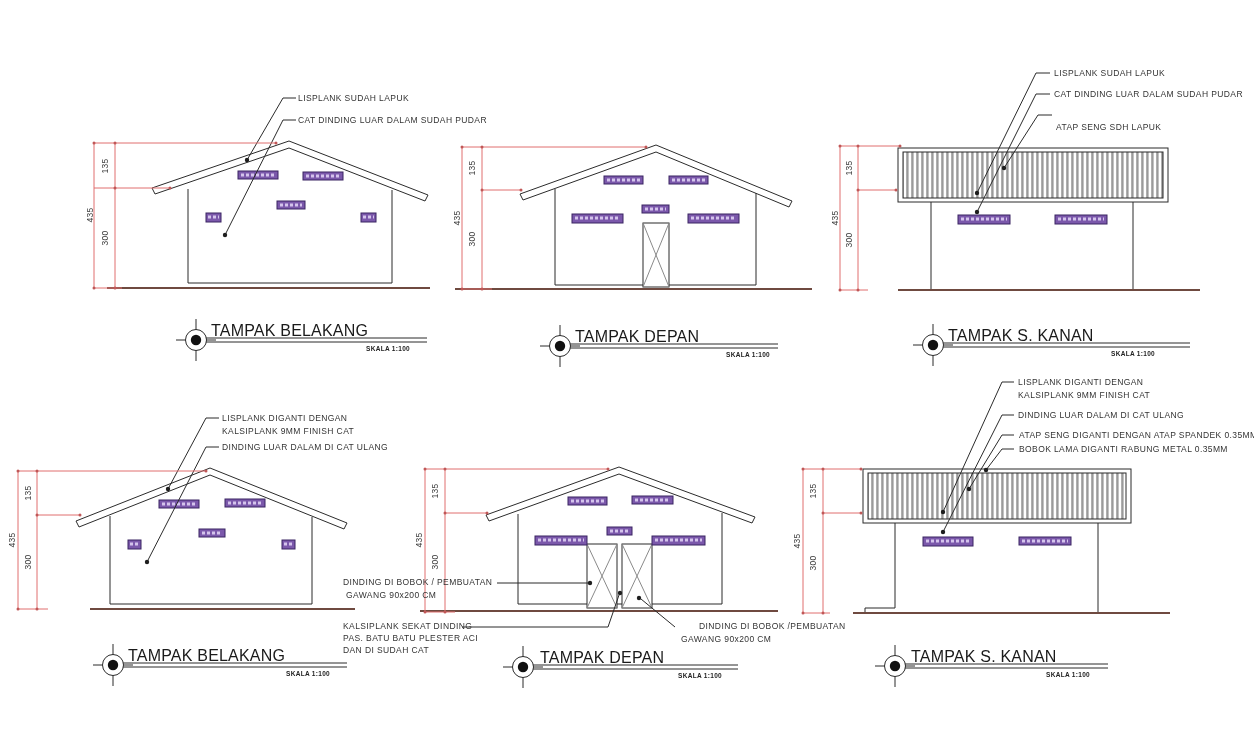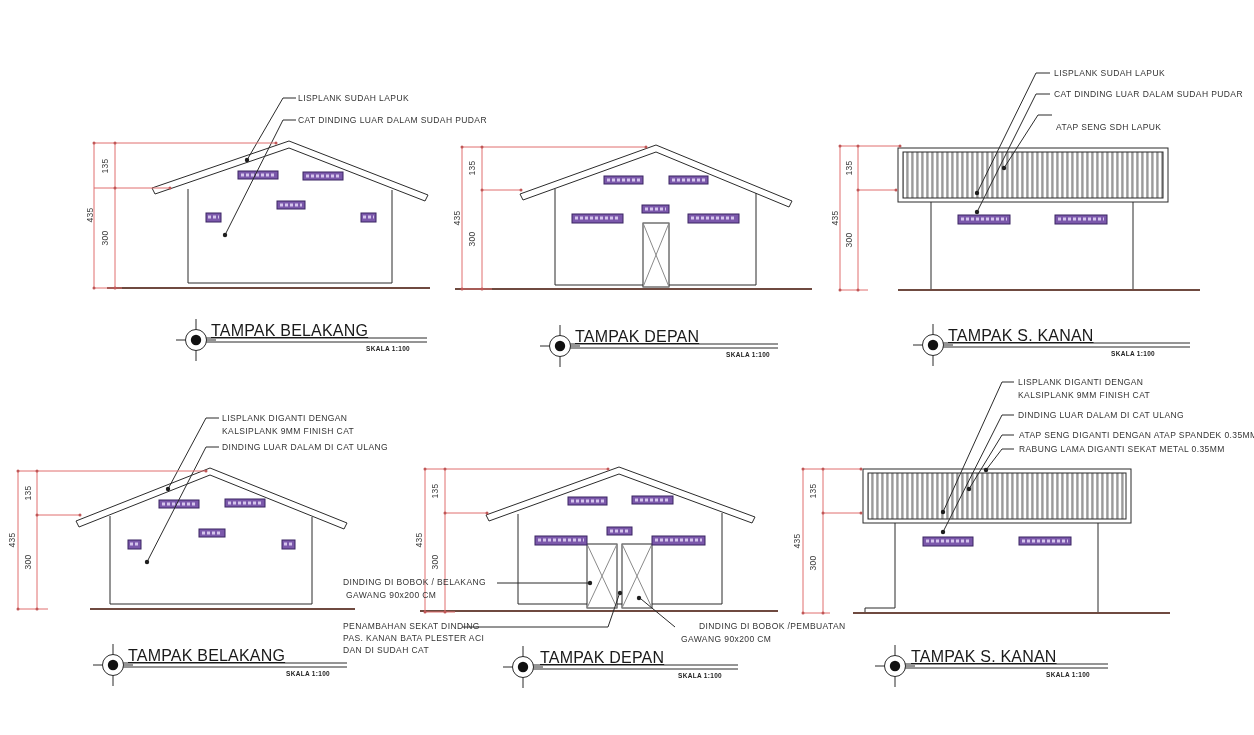--- a/index.html
+++ b/index.html
@@ -2,21 +2,21 @@
 <html><head>
 <meta charset="utf-8">
 <style>
   html,body{margin:0;padding:0;background:#fff;}
   .canvas{position:relative;width:1254px;height:735px;background:#ffffff;overflow:hidden;
           font-family:"Liberation Sans",sans-serif;}
   svg.draw{position:absolute;left:0;top:0;}
   .ann{position:absolute;font-size:8.5px;line-height:10px;letter-spacing:.4px;color:#333;white-space:nowrap;text-align:right;}
   .dimlab{position:absolute;font-size:8.5px;letter-spacing:.3px;color:#3a3a3a;white-space:nowrap;
           transform:translate(-50%,-50%) rotate(-90deg);}
-  .title-text{position:absolute;font-size:16px;letter-spacing:.2px;color:#1a1a1a;white-space:nowrap;text-decoration:underline;}
+  .title-text{position:absolute;font-size:16px;letter-spacing:.2px;color:#1a1a1a;white-space:nowrap;}
   .skala{position:absolute;font-size:6.5px;font-weight:bold;letter-spacing:.3px;color:#222;
          transform:translateX(-100%);white-space:nowrap;}
 </style>
 </head>
 <body>
 
 <div class="canvas">
 
 <svg class="draw" width="1254" height="735" viewBox="0 0 1254 735">
   <defs>
@@ -308,37 +308,37 @@
 
 <div class="ann" style="left:222px;top:413px">LISPLANK DIGANTI DENGAN</div>
 <div class="ann" style="left:222px;top:426px">KALSIPLANK 9MM FINISH CAT</div>
 <div class="ann" style="left:222px;top:442px">DINDING LUAR DALAM DI CAT ULANG</div>
 <div class="dimlab" style="left:28px;top:493px">135</div>
 <div class="dimlab" style="left:28px;top:562px">300</div>
 <div class="dimlab" style="left:12px;top:540px">435</div>
 <div class="title-text" style="left:128px;top:647px">TAMPAK BELAKANG</div>
 <div class="skala" style="left:330px;top:670px">SKALA 1:100</div>
 
-<div class="ann" style="left:343px;top:577px">DINDING DI BOBOK / BELAKANG</div>
+<div class="ann" style="left:343px;top:577px">DINDING DI BOBOK / PEMBUATAN</div>
 <div class="ann" style="left:346px;top:590px">GAWANG 90x200 CM</div>
-<div class="ann" style="left:343px;top:621px">PENAMBAHAN SEKAT DINDING</div>
-<div class="ann" style="left:343px;top:633px">PAS. KANAN BATA PLESTER ACI</div>
+<div class="ann" style="left:343px;top:621px">KALSIPLANK SEKAT DINDING</div>
+<div class="ann" style="left:343px;top:633px">PAS. BATU BATU PLESTER ACI</div>
 <div class="ann" style="left:343px;top:645px">DAN DI SUDAH CAT</div>
 <div class="ann" style="left:699px;top:621px">DINDING DI BOBOK /PEMBUATAN</div>
 <div class="ann" style="left:681px;top:634px">GAWANG 90x200 CM</div>
 <div class="dimlab" style="left:435px;top:491px">135</div>
 <div class="dimlab" style="left:435px;top:562px">300</div>
 <div class="dimlab" style="left:419px;top:540px">435</div>
 <div class="title-text" style="left:540px;top:649px">TAMPAK DEPAN</div>
 <div class="skala" style="left:722px;top:672px">SKALA 1:100</div>
 
 <div class="ann" style="left:1018px;top:377px">LISPLANK DIGANTI DENGAN</div>
 <div class="ann" style="left:1018px;top:390px">KALSIPLANK 9MM FINISH CAT</div>
 <div class="ann" style="left:1018px;top:410px">DINDING LUAR DALAM DI CAT ULANG</div>
 <div class="ann" style="left:1019px;top:430px">ATAP SENG DIGANTI DENGAN ATAP SPANDEK 0.35MM</div>
-<div class="ann" style="left:1019px;top:444px">RABUNG LAMA DIGANTI SEKAT METAL 0.35MM</div>
+<div class="ann" style="left:1019px;top:444px">BOBOK LAMA DIGANTI RABUNG METAL 0.35MM</div>
 <div class="dimlab" style="left:813px;top:491px">135</div>
 <div class="dimlab" style="left:813px;top:563px">300</div>
 <div class="dimlab" style="left:797px;top:541px">435</div>
 <div class="title-text" style="left:911px;top:648px">TAMPAK S. KANAN</div>
 <div class="skala" style="left:1090px;top:671px">SKALA 1:100</div>
 
 </div>
 
 </body></html>

